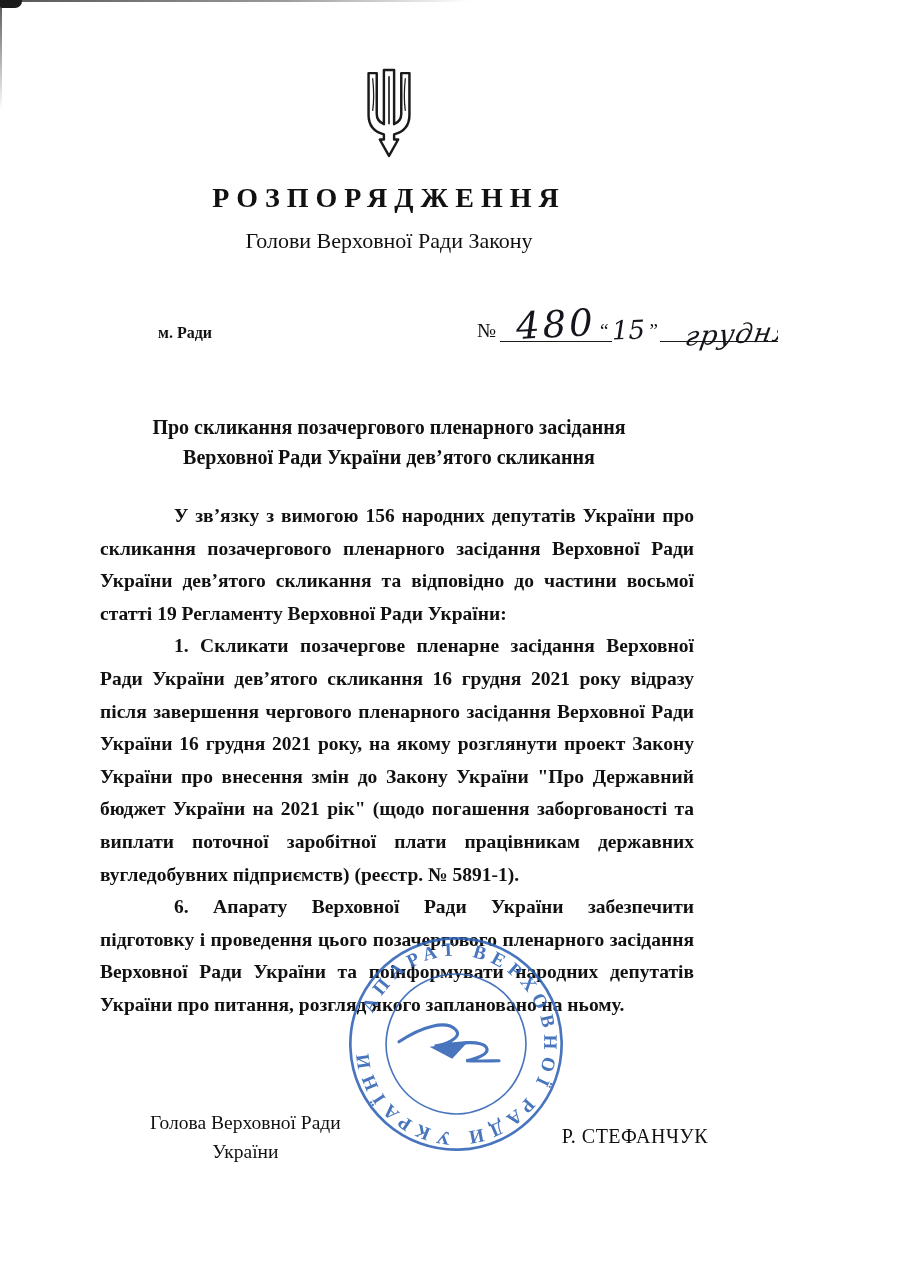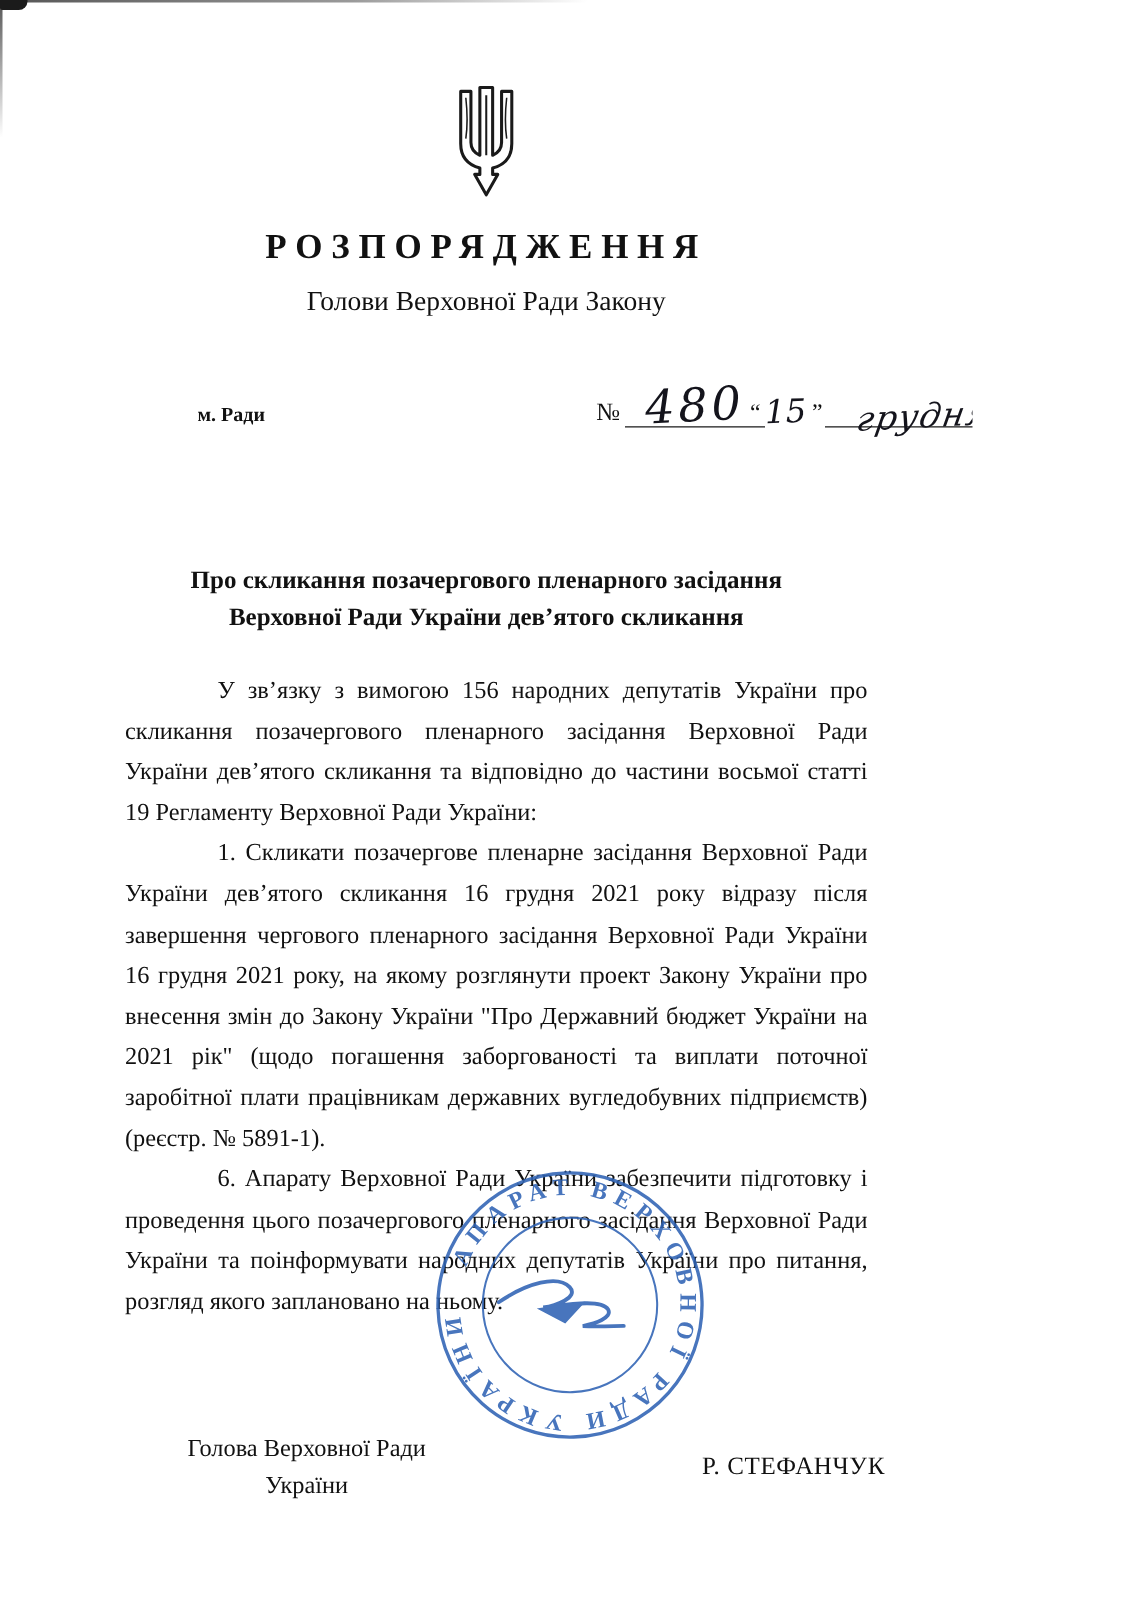--- a/index.html
+++ b/index.html
@@ -32,23 +32,23 @@
   .day-group{position:absolute;left:600px;bottom:12px;font-size:19px;display:flex;align-items:flex-end;}
   .fld-month{left:660px;bottom:12px;width:158px;height:42px;}
   .dl-year{position:absolute;left:784px;bottom:12px;font-size:19px;white-space:nowrap;}
 
   .hand{font-family:"DejaVu Serif", serif;font-style:italic;color:#14141c;}
   .hand-num{font-size:37px;letter-spacing:3px;transform:rotate(-3deg);display:inline-block;margin-bottom:-5px;}
   .hand-day{font-size:26px;display:inline-block;margin:0 4px -3px;transform:rotate(-2deg);}
   .hand-month{font-size:27px;letter-spacing:1px;display:inline-block;margin-bottom:-8px;transform:skewX(-12deg) rotate(-3deg);}
   .hand-year-digit{font-family:"DejaVu Serif", serif;font-style:italic;font-weight:700;}
 
-  .heading{margin-top:95px;text-align:center;font-weight:700;font-size:20px;line-height:30px;}
+  .heading{margin-top:58px;text-align:center;font-weight:700;font-size:20px;line-height:30px;}
 
-  .body-text{margin-top:28px;padding:0 84px 0 100px;font-size:19.5px;line-height:32.6px;text-align:justify;}
+  .body-text{margin-top:28px;padding:0 84px 0 100px;font-size:19.5px;line-height:32.6px;text-align:justify;font-weight:bold;}
   .body-text p{margin:0;text-indent:74px;}
 
   .signature-row{
     margin-top:86px;padding:0 54px 0 100px;
     display:flex;align-items:center;justify-content:space-between;
   }
   .sig-left{margin-left:50px;text-align:center;font-size:19.5px;line-height:29px;}
   .sig-name{margin-right:16px;font-size:20px;letter-spacing:.5px;}
 
   .stamp{

